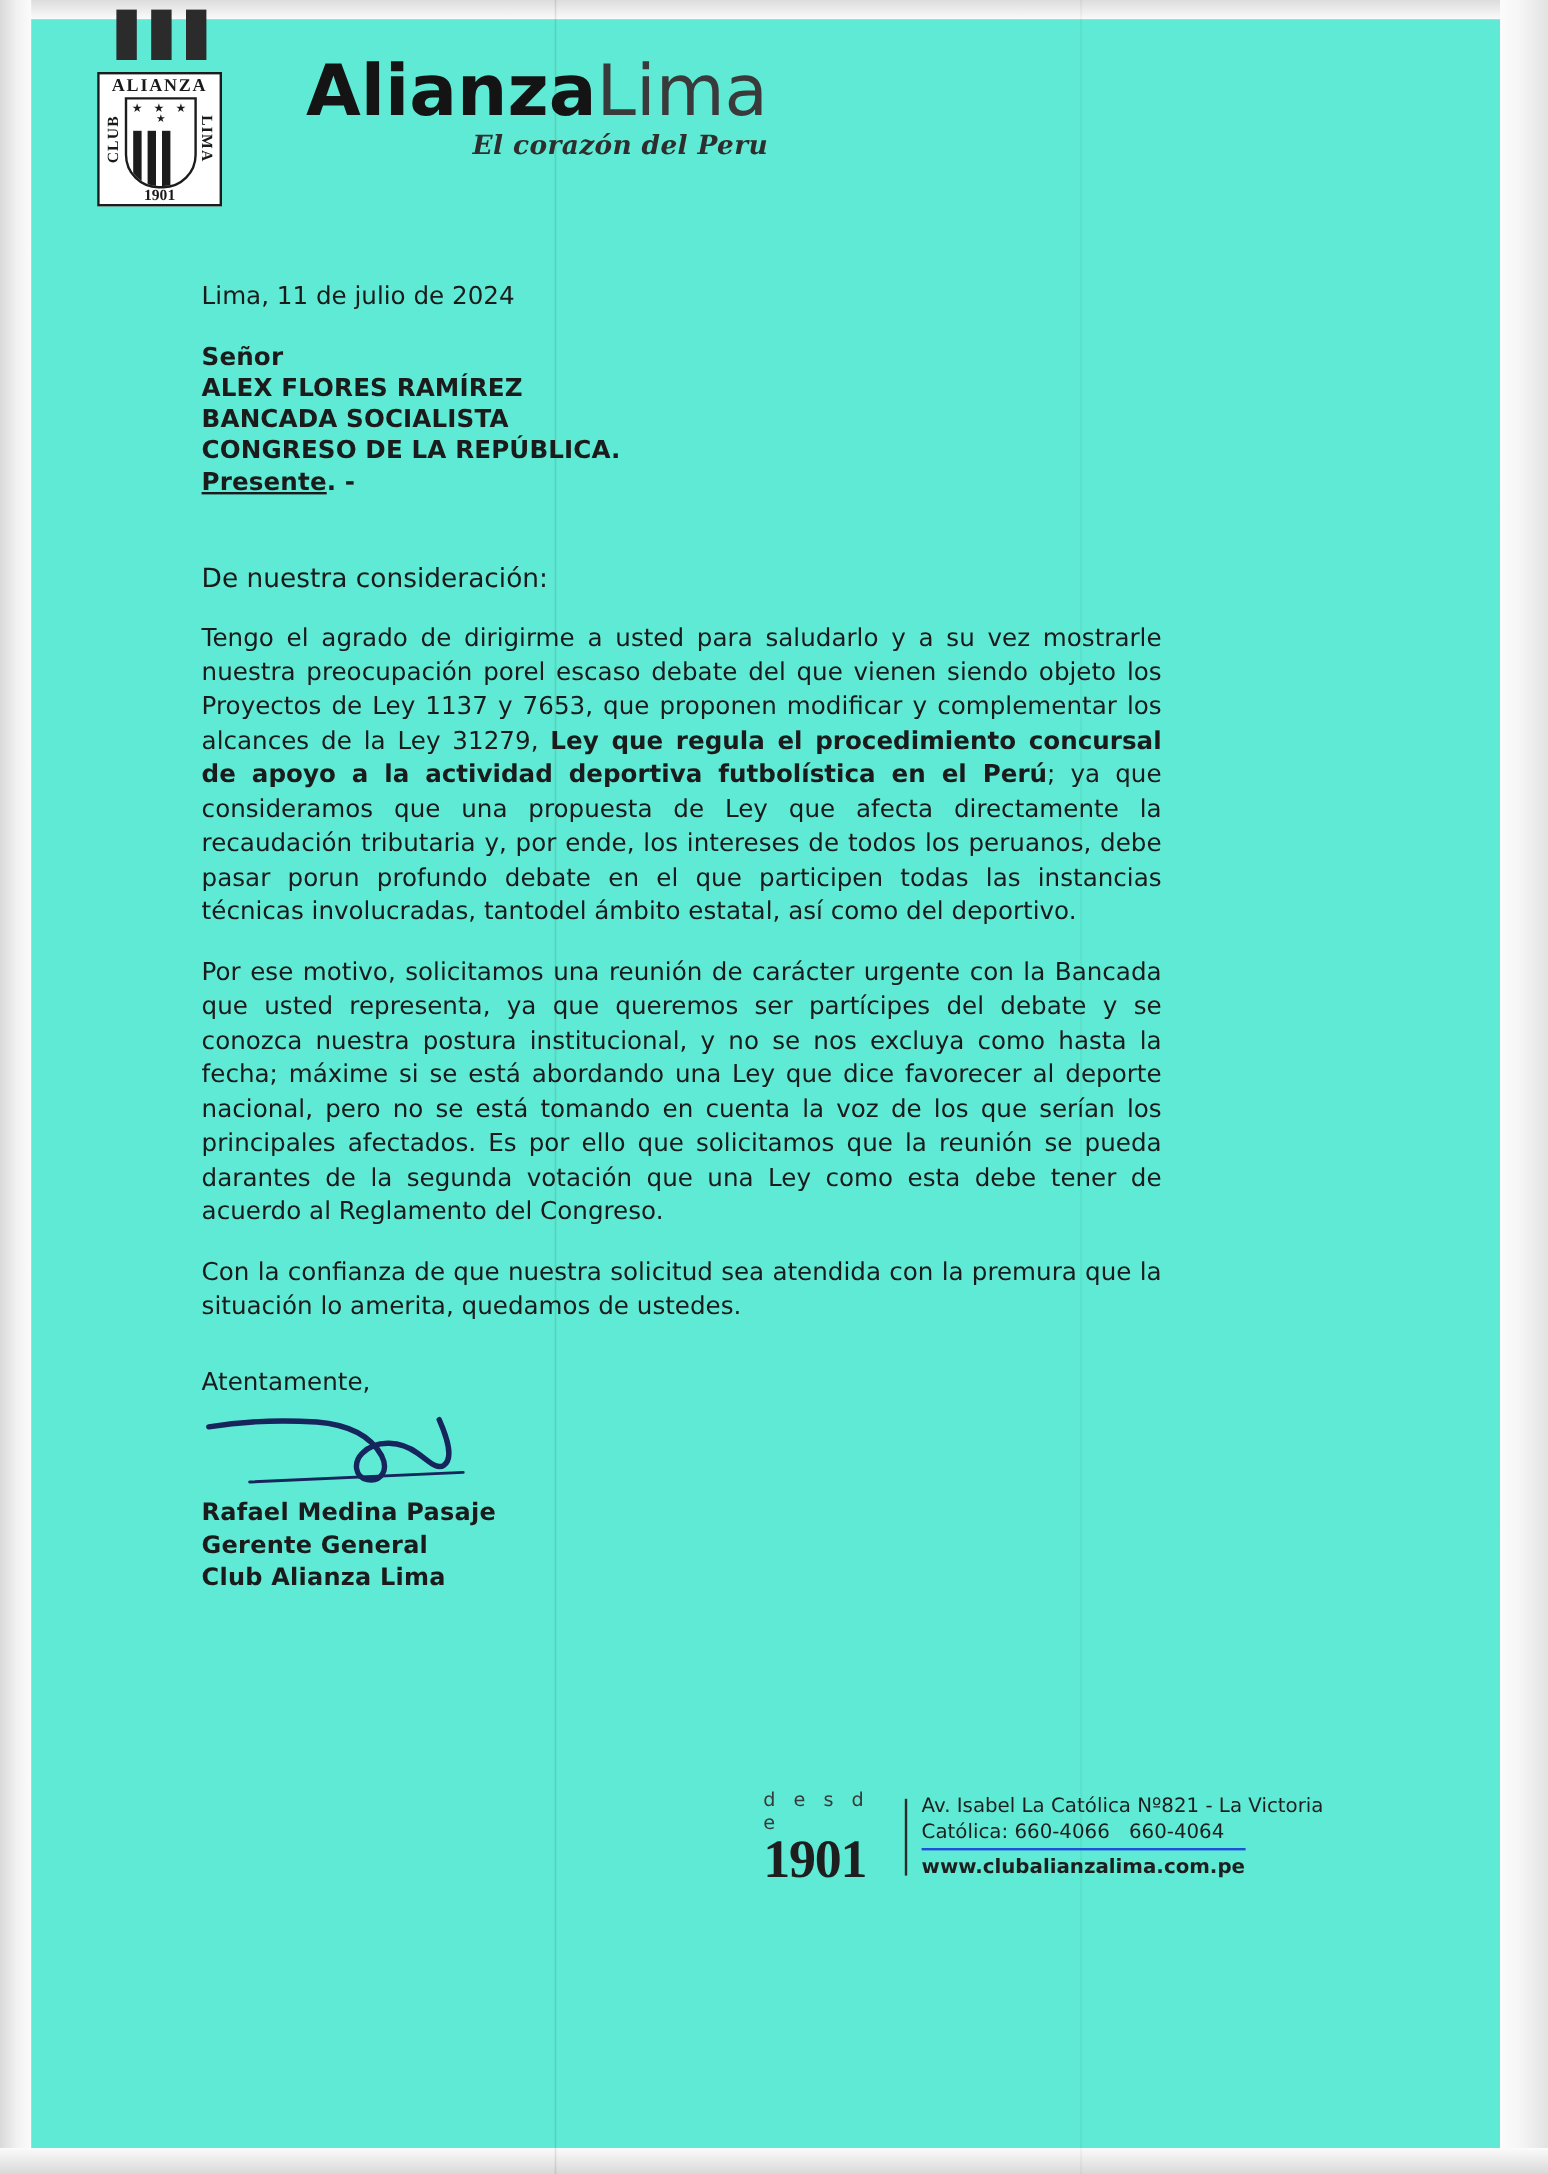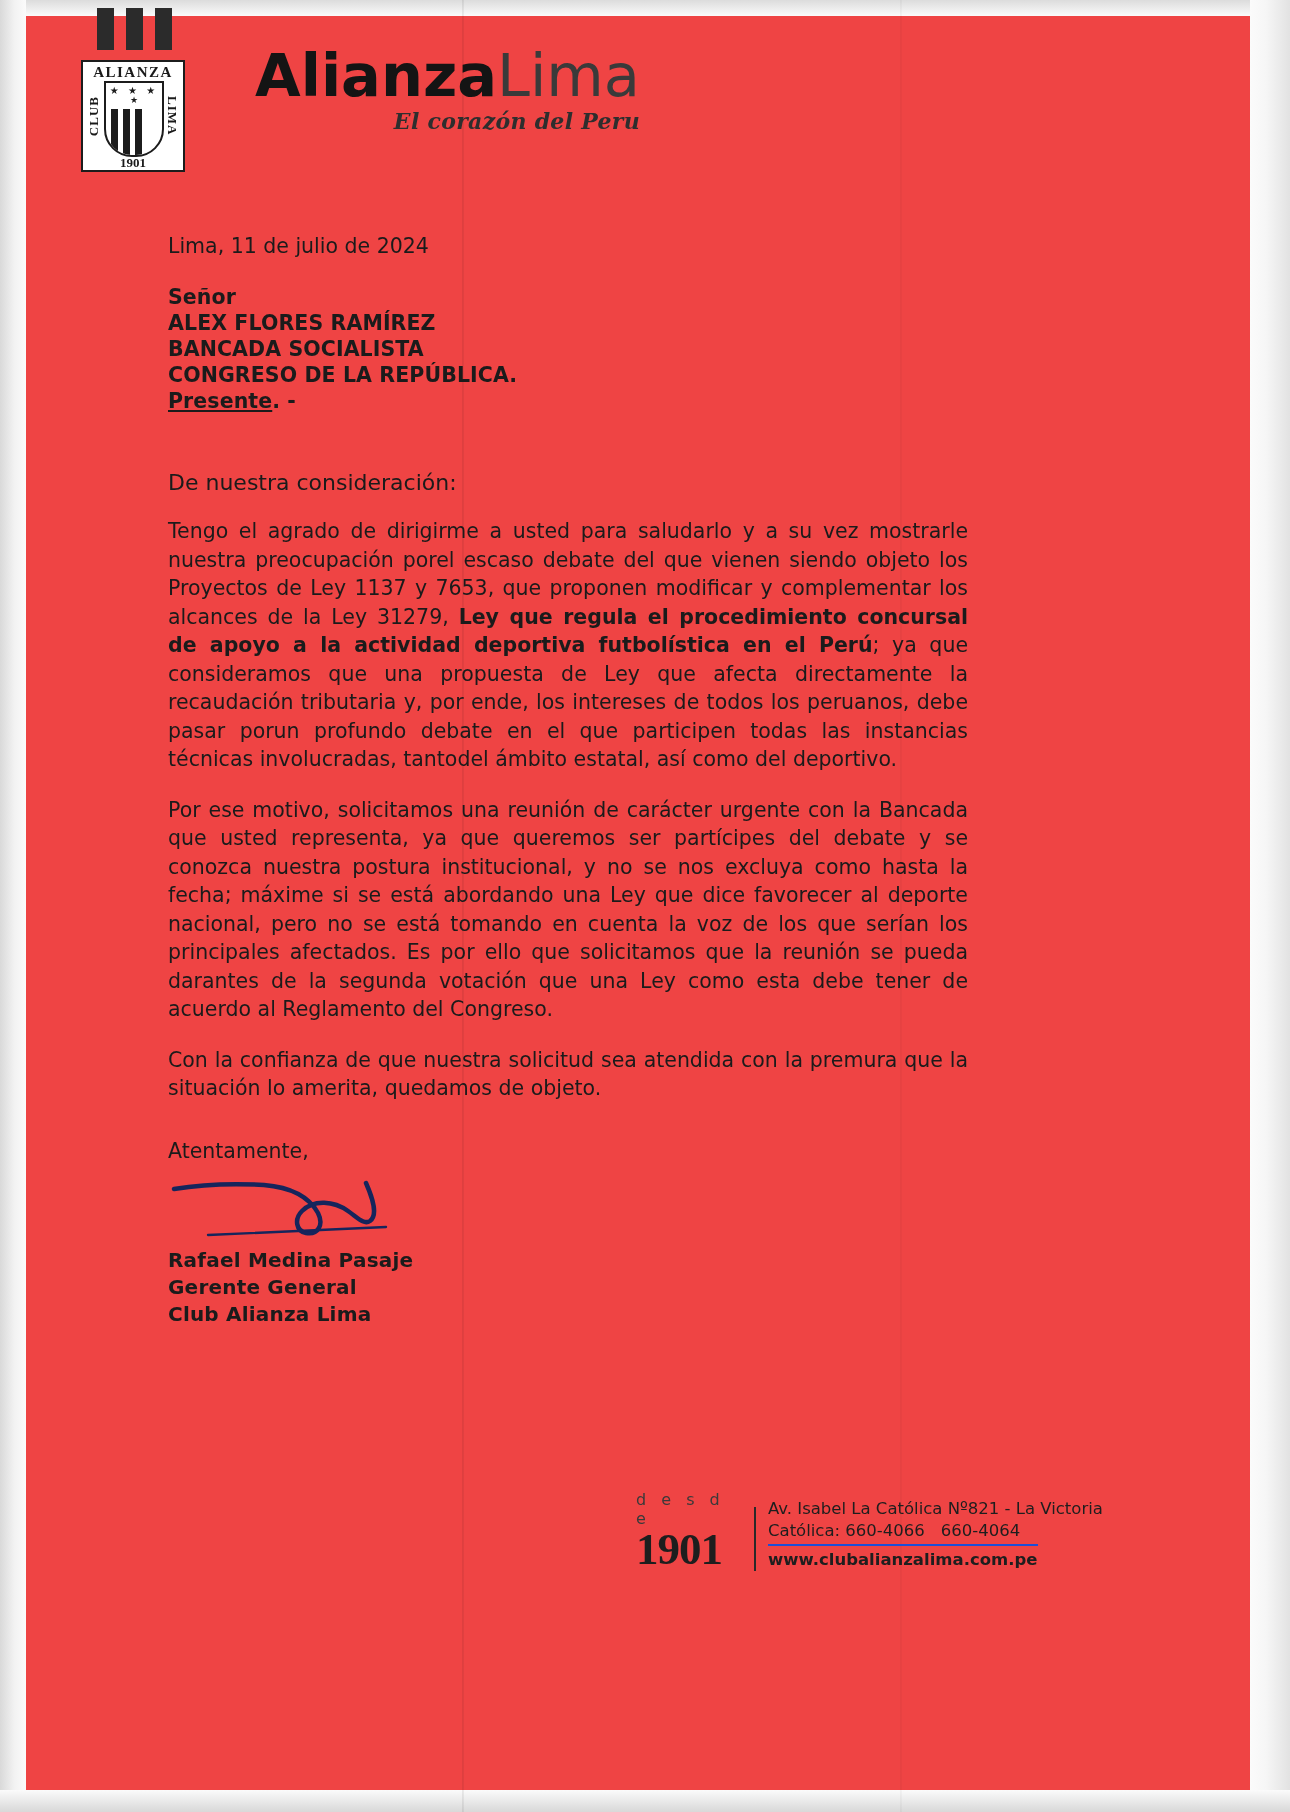--- a/index.html
+++ b/index.html
@@ -1,20 +1,20 @@
 <!DOCTYPE html>
 <html><head>
 <meta charset="utf-8">
 <style>
   html,body{margin:0;padding:0;background:#f2f2f2;}
   body{font-family:"DejaVu Sans", sans-serif;}
   .page{
     position:relative;
     width:1290px;height:1812px;
-    background:#ef4444;
+    background:#5eead4;
     overflow:hidden;
   }
   
   .scan-shade-left{position:absolute;left:0;top:0;width:26px;height:100%;
     background:linear-gradient(to right,#d9d9d9,#f2f2f2 55%,#fbfbfb);}
   .scan-shade-right{position:absolute;right:0;top:0;width:40px;height:100%;
     background:linear-gradient(to left,#e2e2e2,#f6f6f6 60%,#fbfbfb);}
   .scan-shade-top{position:absolute;left:0;top:0;width:100%;height:16px;
     background:linear-gradient(to bottom,#dcdcdc,#fbfbfb);}
   .scan-shade-bottom{position:absolute;left:0;bottom:0;width:100%;height:22px;
@@ -63,21 +63,21 @@
   .addr{font-weight:bold;font-size:20.5px;line-height:26px;letter-spacing:.1px;}
   .addr .u{text-decoration:underline;}
   .greet{font-size:22px;margin-top:56px;}
   p.para{font-size:20.5px;line-height:28.5px;text-align:justify;margin:22px 0 0 0;}
   p.para b{font-weight:bold;}
   .sig-area{margin-top:34px;}
   .signature{position:relative;height:78px;width:300px;}
   .sig-name{font-weight:bold;font-size:20px;line-height:27px;letter-spacing:.2px;}
 
   
-  .footer{position:absolute;left:636px;top:1490px;display:flex;align-items:flex-end;}
+  .footer{position:absolute;left:636px;top:1490px;display:flex;align-items:center;}
   .desde{width:112px;text-align:left;}
   .desde .d-word{font-size:16px;letter-spacing:5px;color:#3a3a3a;font-weight:500;}
   .desde .d-year{font-family:"Liberation Serif",serif;font-weight:bold;
     font-size:45px;line-height:43px;color:#1e1e1e;letter-spacing:-1px;}
   .fdiv{width:2px;background:#2a2a2a;height:64px;margin:0 12px 0 6px;}
   .fcontact{font-size:16.5px;line-height:22px;color:#1e1e1e;}
   .fcontact .web{font-weight:bold;border-top:2px solid #1d4ed8;padding-top:3px;
     margin-top:2px;display:inline-block;}
   .tel-gap{display:inline-block;width:16px;}
 </style>
@@ -136,21 +136,21 @@
       <div>CONGRESO DE LA REPÚBLICA.</div>
       <div><span class="u">Presente</span><span>. -</span></div>
     </div>
 
     <div class="greet">De nuestra consideración:</div>
 
     <p class="para"><span>Tengo el agrado de dirigirme a usted para saludarlo y a su vez mostrarle nuestra preocupación porel escaso debate del que vienen siendo objeto los Proyectos de Ley 1137 y 7653, que proponen modificar y complementar los alcances de la Ley 31279, </span><b>Ley que regula el procedimiento concursal de apoyo a la actividad deportiva futbolística en el Perú</b><span>; ya que consideramos que una propuesta de Ley que afecta directamente la recaudación tributaria y, por ende, los intereses de todos los peruanos, debe pasar porun profundo debate en el que participen todas las instancias técnicas involucradas, tantodel ámbito estatal, así como del deportivo.</span></p>
 
     <p class="para">Por ese motivo, solicitamos una reunión de carácter urgente con la Bancada que usted representa, ya que queremos ser partícipes del debate y se conozca nuestra postura institucional, y no se nos excluya como hasta la fecha; máxime si se está abordando una Ley que dice favorecer al deporte nacional, pero no se está tomando en cuenta la voz de los que serían los principales afectados. Es por ello que solicitamos que la reunión se pueda darantes de la segunda votación que una Ley como esta debe tener de acuerdo al Reglamento del Congreso.</p>
 
-    <p class="para">Con la confianza de que nuestra solicitud sea atendida con la premura que la situación lo amerita, quedamos de objeto.</p>
+    <p class="para">Con la confianza de que nuestra solicitud sea atendida con la premura que la situación lo amerita, quedamos de ustedes.</p>
 
     <div class="sig-area">
       <p class="para" style="margin:0 0 4px 0;">Atentamente,</p>
 
       <div class="signature">
         <svg width="300" height="78" viewBox="0 0 300 78">
           <path d="M6 20 C 30 16, 60 14, 96 16 C 120 18, 140 26, 150 44
                    C 156 56, 150 66, 138 64 C 128 62, 126 50, 134 42
                    C 146 30, 166 32, 180 42 C 190 49, 196 56, 202 52
                    C 210 46, 205 30, 198 14" fill="none" stroke="#16255c" stroke-width="4.5" stroke-linecap="round" stroke-linejoin="round"></path>

